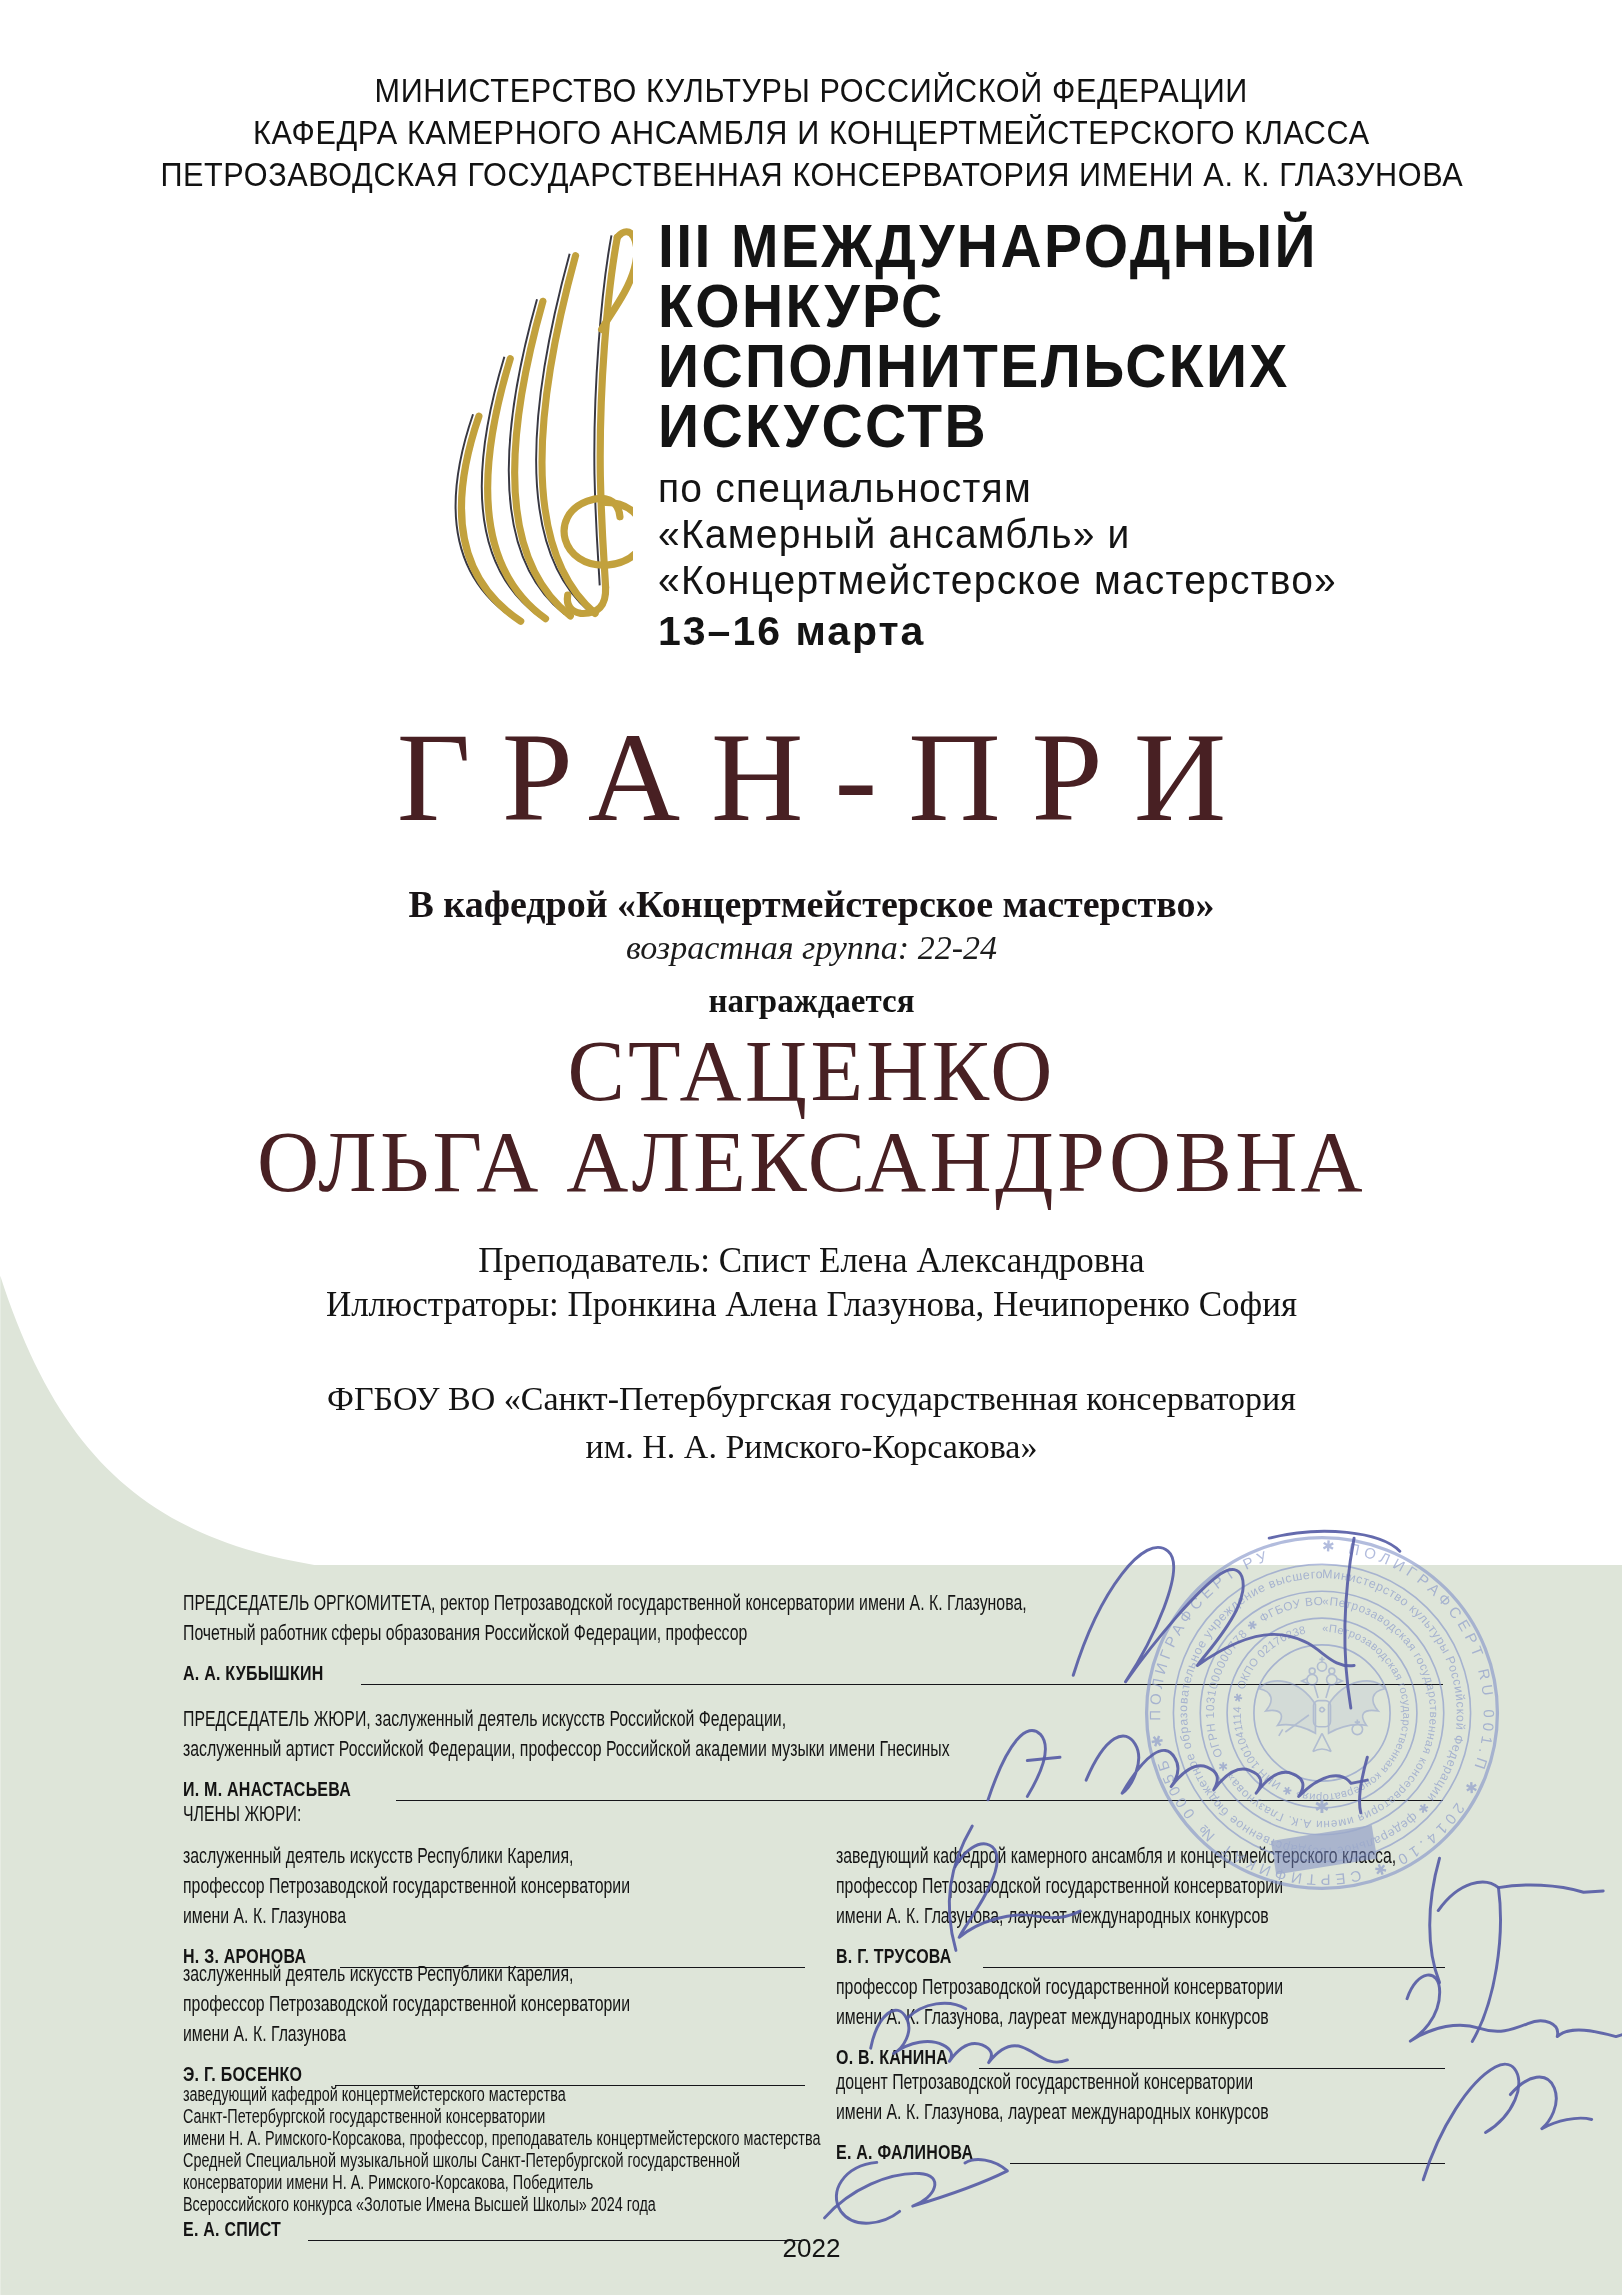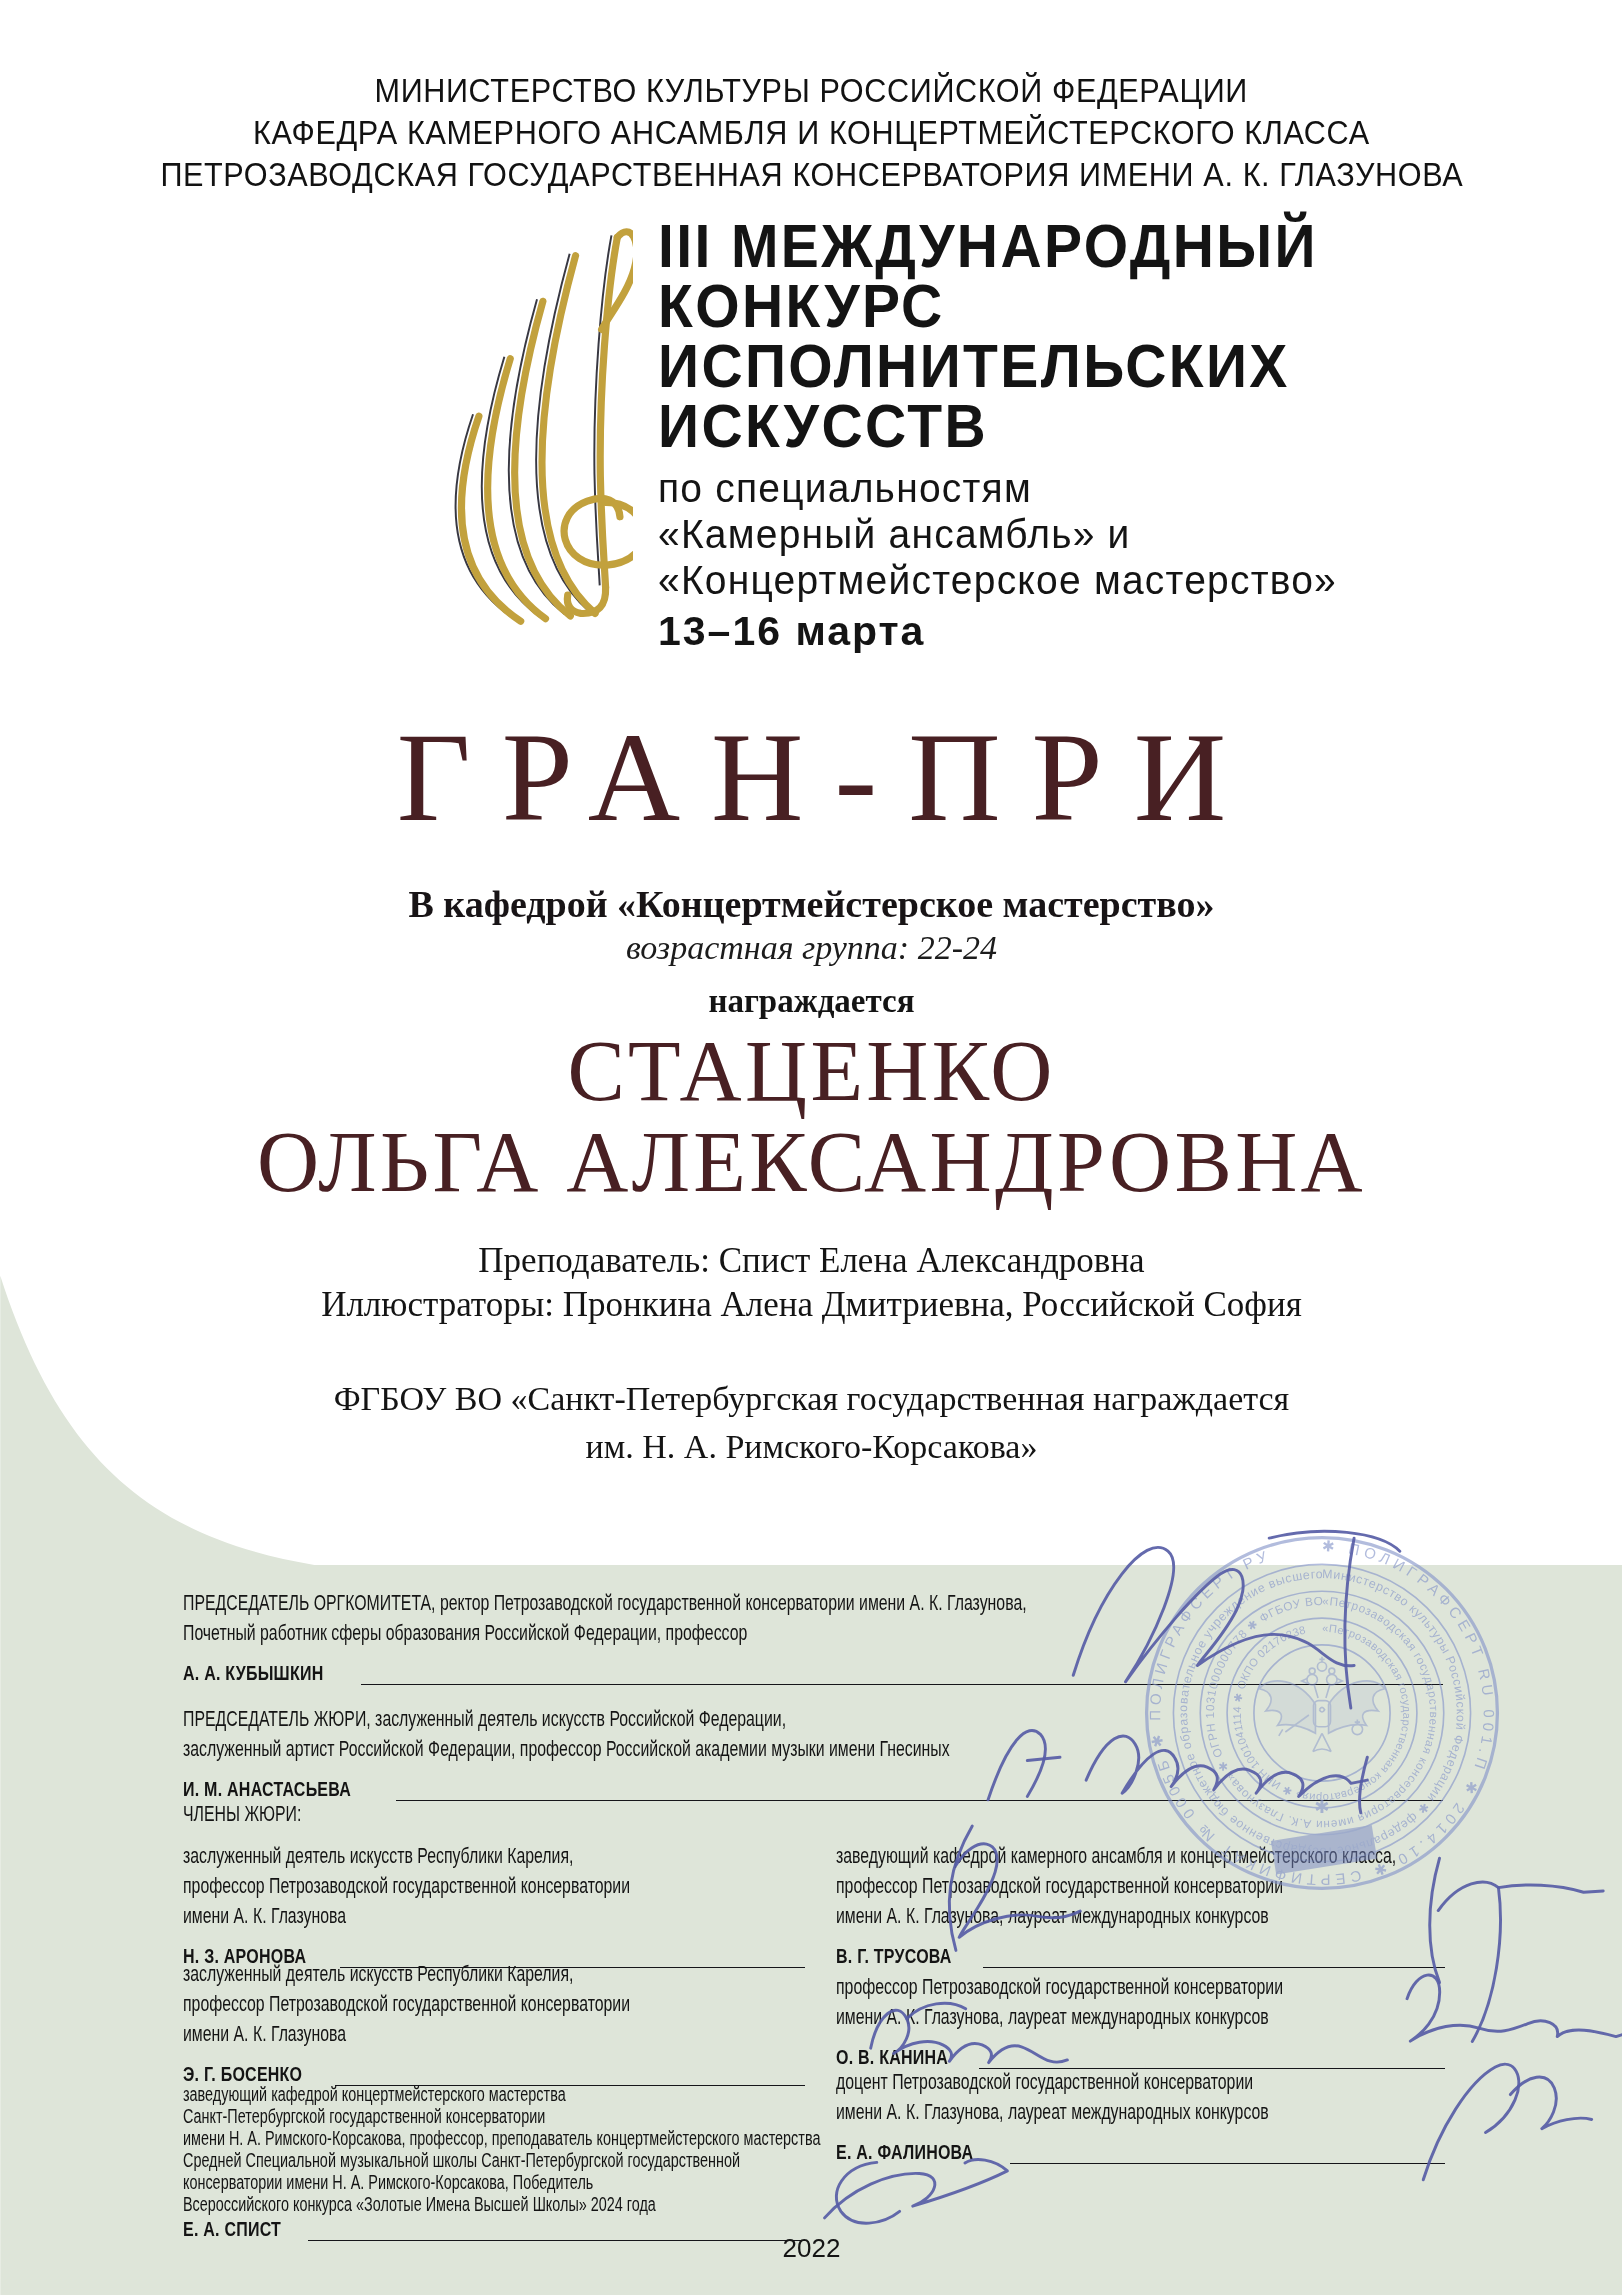--- a/index.html
+++ b/index.html
@@ -113,23 +113,23 @@
     <div class="d-line">13–16 марта</div>
   </div>
 
   <div class="grand">ГРАН-ПРИ</div>
   <div class="nomination">В кафедрой «Концертмейстерское мастерство»</div>
   <div class="agegroup">возрастная группа: 22-24</div>
   <div class="awarded">награждается</div>
   <div class="recipient rec1">СТАЦЕНКО</div>
   <div class="recipient rec2">ОЛЬГА АЛЕКСАНДРОВНА</div>
   <div class="teacher">Преподаватель: Спист Елена Александровна</div>
-  <div class="illustr">Иллюстраторы: Пронкина Алена Дмитриевна, Российской София</div>
+  <div class="illustr">Иллюстраторы: Пронкина Алена Глазунова, Нечипоренко София</div>
   <div class="institution">
-    <div>ФГБОУ ВО «Санкт-Петербургская государственная награждается</div>
+    <div>ФГБОУ ВО «Санкт-Петербургская государственная консерватория</div>
     <div>им. Н. А. Римского-Корсакова»</div>
   </div>
 
   <div class="block" style="left:183px;top:1576px;width:1260px;">
     <div class="role-line"><span class="cx">ПРЕДСЕДАТЕЛЬ ОРГКОМИТЕТА, ректор Петрозаводской государственной консерватории имени А. К. Глазунова,</span></div>
     <div class="role-line"><span class="cx">Почетный работник сферы образования Российской Федерации, профессор</span></div>
     <div class="sig-row">
       <span class="sig-name">А. А. КУБЫШКИН</span>
       <span class="sig-line"></span>
     </div>

